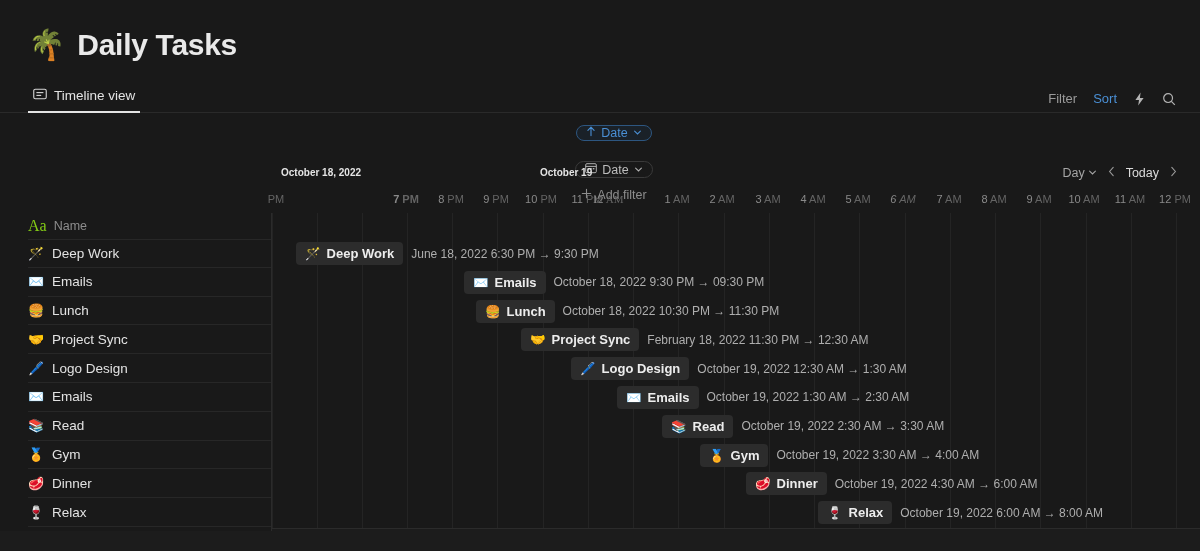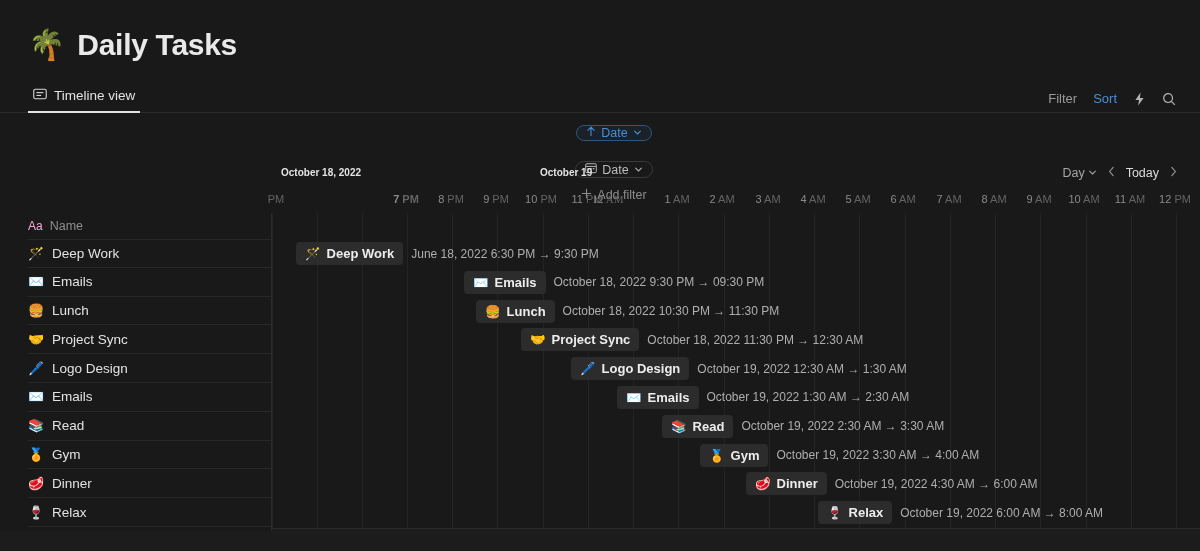--- a/index.html
+++ b/index.html
@@ -128,21 +128,21 @@
     width: 272px; height: 318px;
     border-right: 1px solid #2b2b2b;
     z-index: 3;
     background: #191919;
   }
   .name-head {
     display: flex; align-items: center; gap: 7px;
     height: 26px; padding-left: 28px;
     font-size: 12.5px; color: #8d8d8d;
   }
-  .name-head .aa { color: #f9a8d4; font-size: 12px; }
+  .name-head .aa { color: #84cc16; font-size: 16px; font-family: Liberation Serif, serif; }
   .name-rows { padding-left: 28px; }
   .name-row {
     display: flex; align-items: center; gap: 8px;
     height: 28.8px;
     border-bottom: 1px solid #272727;
     font-size: 13.5px; color: #e2e2e2;
     cursor: pointer;
   }
   .name-row .emo { font-size: 13px; width: 16px; text-align: center; }
   .name-row:first-child { border-top: 1px solid #272727; }
@@ -293,21 +293,21 @@
       <div class="hour-lbl" style="left: 451px;">8 <span class="ampm">PM</span></div>
       <div class="hour-lbl" style="left: 496px;">9 <span class="ampm">PM</span></div>
       <div class="hour-lbl" style="left: 541px;">10 <span class="ampm">PM</span></div>
       <div class="hour-lbl" style="left: 587px;">11 <span class="ampm">PM</span></div>
       <div class="hour-lbl" style="left: 608px; font-family: Liberation Serif, serif;">12 <span class="ampm">AM</span></div>
       <div class="hour-lbl" style="left: 677px;">1 <span class="ampm">AM</span></div>
       <div class="hour-lbl" style="left: 722px;">2 <span class="ampm">AM</span></div>
       <div class="hour-lbl" style="left: 768px;">3 <span class="ampm">AM</span></div>
       <div class="hour-lbl" style="left: 813px;">4 <span class="ampm">AM</span></div>
       <div class="hour-lbl" style="left: 858px;">5 <span class="ampm">AM</span></div>
-      <div class="hour-lbl" style="left: 903px;">6 <span class="ampm">AM</span></div>
+      <div class="hour-lbl" style="left: 903px; font-style: italic;">6 <span class="ampm">AM</span></div>
       <div class="hour-lbl" style="left: 949px;">7 <span class="ampm">AM</span></div>
       <div class="hour-lbl" style="left: 994px;">8 <span class="ampm">AM</span></div>
       <div class="hour-lbl" style="left: 1039px;">9 <span class="ampm">AM</span></div>
       <div class="hour-lbl" style="left: 1084px;">10 <span class="ampm">AM</span></div>
       <div class="hour-lbl" style="left: 1130px;">11 <span class="ampm">AM</span></div>
       <div class="hour-lbl" style="left: 1175px;">12 <span class="ampm">PM</span></div>
     </div>
 
   <div class="tl-body">
     <div class="grid-lines" id="grid-lines">
@@ -410,21 +410,21 @@
             </div>
             <span class="bar-meta">October 18, 2022 10:30 PM → 11:30 PM</span>
           </div>
         </div>
         <div class="bar-row">
           <div class="bar" style="left: 249px;">
             <div class="bar-pill" style="min-width: 98px;">
               <span class="emo">🤝</span>
               <span>Project Sync</span>
             </div>
-            <span class="bar-meta">October 18, 2022 11:30 PM → 12:30 AM</span>
+            <span class="bar-meta">February 18, 2022 11:30 PM → 12:30 AM</span>
           </div>
         </div>
         <div class="bar-row">
           <div class="bar" style="left: 299px;">
             <div class="bar-pill" style="min-width: 95px;">
               <span class="emo">🖊️</span>
               <span>Logo Design</span>
             </div>
             <span class="bar-meta">October 19, 2022 12:30 AM → 1:30 AM</span>
           </div>

